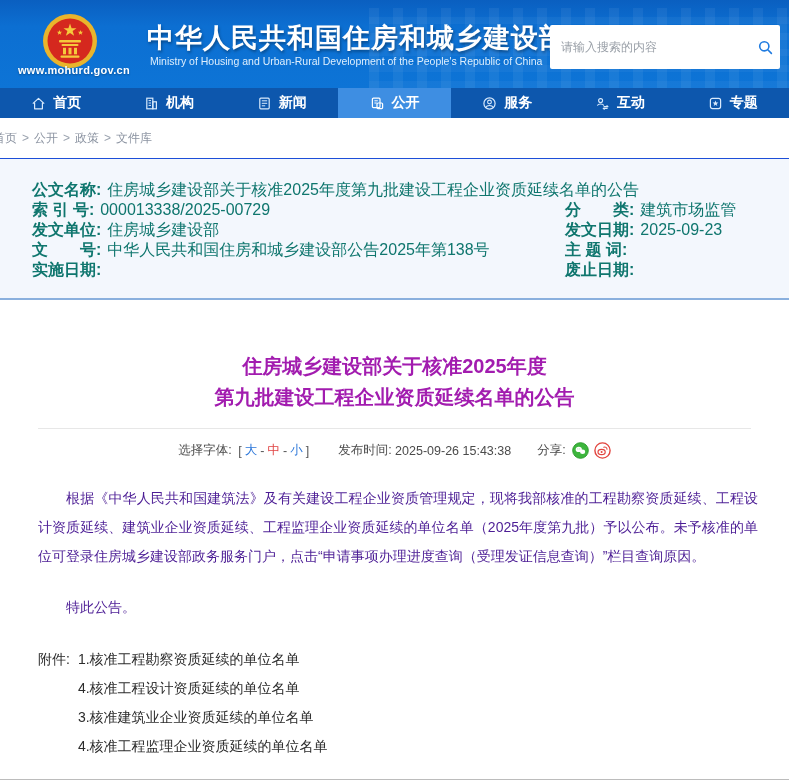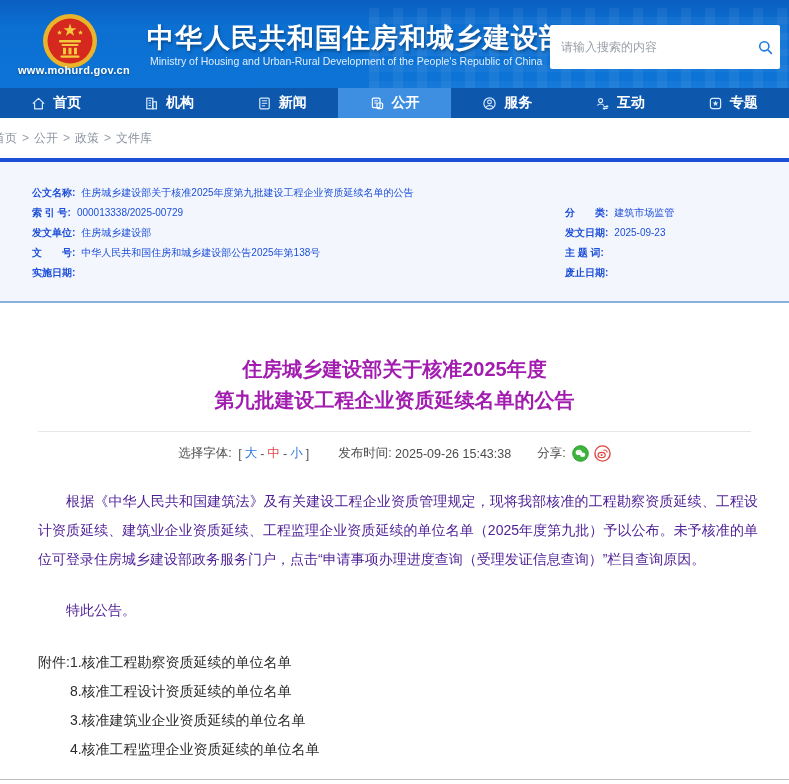--- a/index.html
+++ b/index.html
@@ -28,21 +28,21 @@
   .nav-item { flex:1; display:flex; align-items:center; justify-content:center; gap:7px; color:#fff; font-size:14px; font-weight:bold; cursor:pointer; }
   .nav-item.active { background:#3e8ee2; }
   .nav-item svg { display:block; }
 
   
   .breadcrumb { padding:12px 0 11px; margin-left:-7px; font-size:12px; color:#8b93a1; }
   .breadcrumb .crumb { cursor:pointer; }
   .breadcrumb .sep { margin:0 5px; color:#9aa2ae; }
 
   
-  .meta-box { background:#f3f7fd; border-top:4px solid #1d4ed8; border-bottom:2px solid #8ab0de; padding:21px 0 18px 32px; color:#1d4ed8; font-size:10px; }
+  .meta-box { background:#f3f7fd; border-top:1px solid #1d4ed8; border-bottom:2px solid #8ab0de; padding:21px 0 18px 32px; color:#0f766e; font-size:16px; }
   .meta-row { display:flex; line-height:20px; }
   .meta-cell-left { flex:0 0 533px; display:flex; }
   .meta-cell-right { flex:1; display:flex; }
   .meta-label { font-weight:bold; white-space:pre; }
   .meta-value { margin-left:6px;text-align:right; }
 
   
   .article-title { margin-top:51px; text-align:center; font-size:20px; line-height:31px; font-weight:bold; color:#a21caf; }
   .title-divider { margin:15px 38px 0; border-top:1px solid #e7e7e7; }
   .info-row { margin-top:13px; display:flex; justify-content:center; align-items:center; font-size:12.5px; color:#4b4b4b;text-align:right; }
@@ -54,21 +54,21 @@
   .fs-sep { color:#555; margin:0 3px; }
   .share-icons { display:flex; align-items:center; gap:5px; margin-left:6px; }
   .share-icons svg { display:block; cursor:pointer; }
 
   .body-text { margin:25px 31px 0 38px; font-size:14px; line-height:29px; color:#4c1d95; text-align:justify; }
   .indent { text-indent:2em; }
   .notice { margin-top:22px; }
 
   .attachments { margin:23px 0 0 38px; font-size:14px; line-height:29px; color:#2b2b2b; display:flex; }
   .attach-label { white-space:pre; }
-  .attach-list { }
+  .attach-list { margin-left:8px; }
   .attach-item { cursor:pointer; }
 
   .bottom-rule { position:absolute; left:0; top:779px; width:100%; border-top:1px solid #bcbcbc; }
 </style>
 </head>
 <body>
 
 <div class="page">
 
   <div class="header">
@@ -247,21 +247,21 @@
 
   <div class="body-text">
     <p class="indent">根据《中华人民共和国建筑法》及有关建设工程企业资质管理规定，现将我部核准的工程勘察资质延续、工程设计资质延续、建筑业企业资质延续、工程监理企业资质延续的单位名单（2025年度第九批）予以公布。未予核准的单位可登录住房城乡建设部政务服务门户，点击“申请事项办理进度查询（受理发证信息查询）”栏目查询原因。</p>
     <p class="indent notice">特此公告。</p>
   </div>
 
   <div class="attachments">
     <span class="attach-label">附件:</span>
     <span class="attach-list">
       <div class="attach-item">1.核准工程勘察资质延续的单位名单</div>
-      <div class="attach-item">8.核准工程设计资质延续的单位名单</div>
+      <div class="attach-item">4.核准工程设计资质延续的单位名单</div>
       <div class="attach-item">3.核准建筑业企业资质延续的单位名单</div>
       <div class="attach-item">4.核准工程监理企业资质延续的单位名单</div>
     </span>
   </div>
 
   <div class="bottom-rule"></div>
 
 </div>
 
 </body></html>

